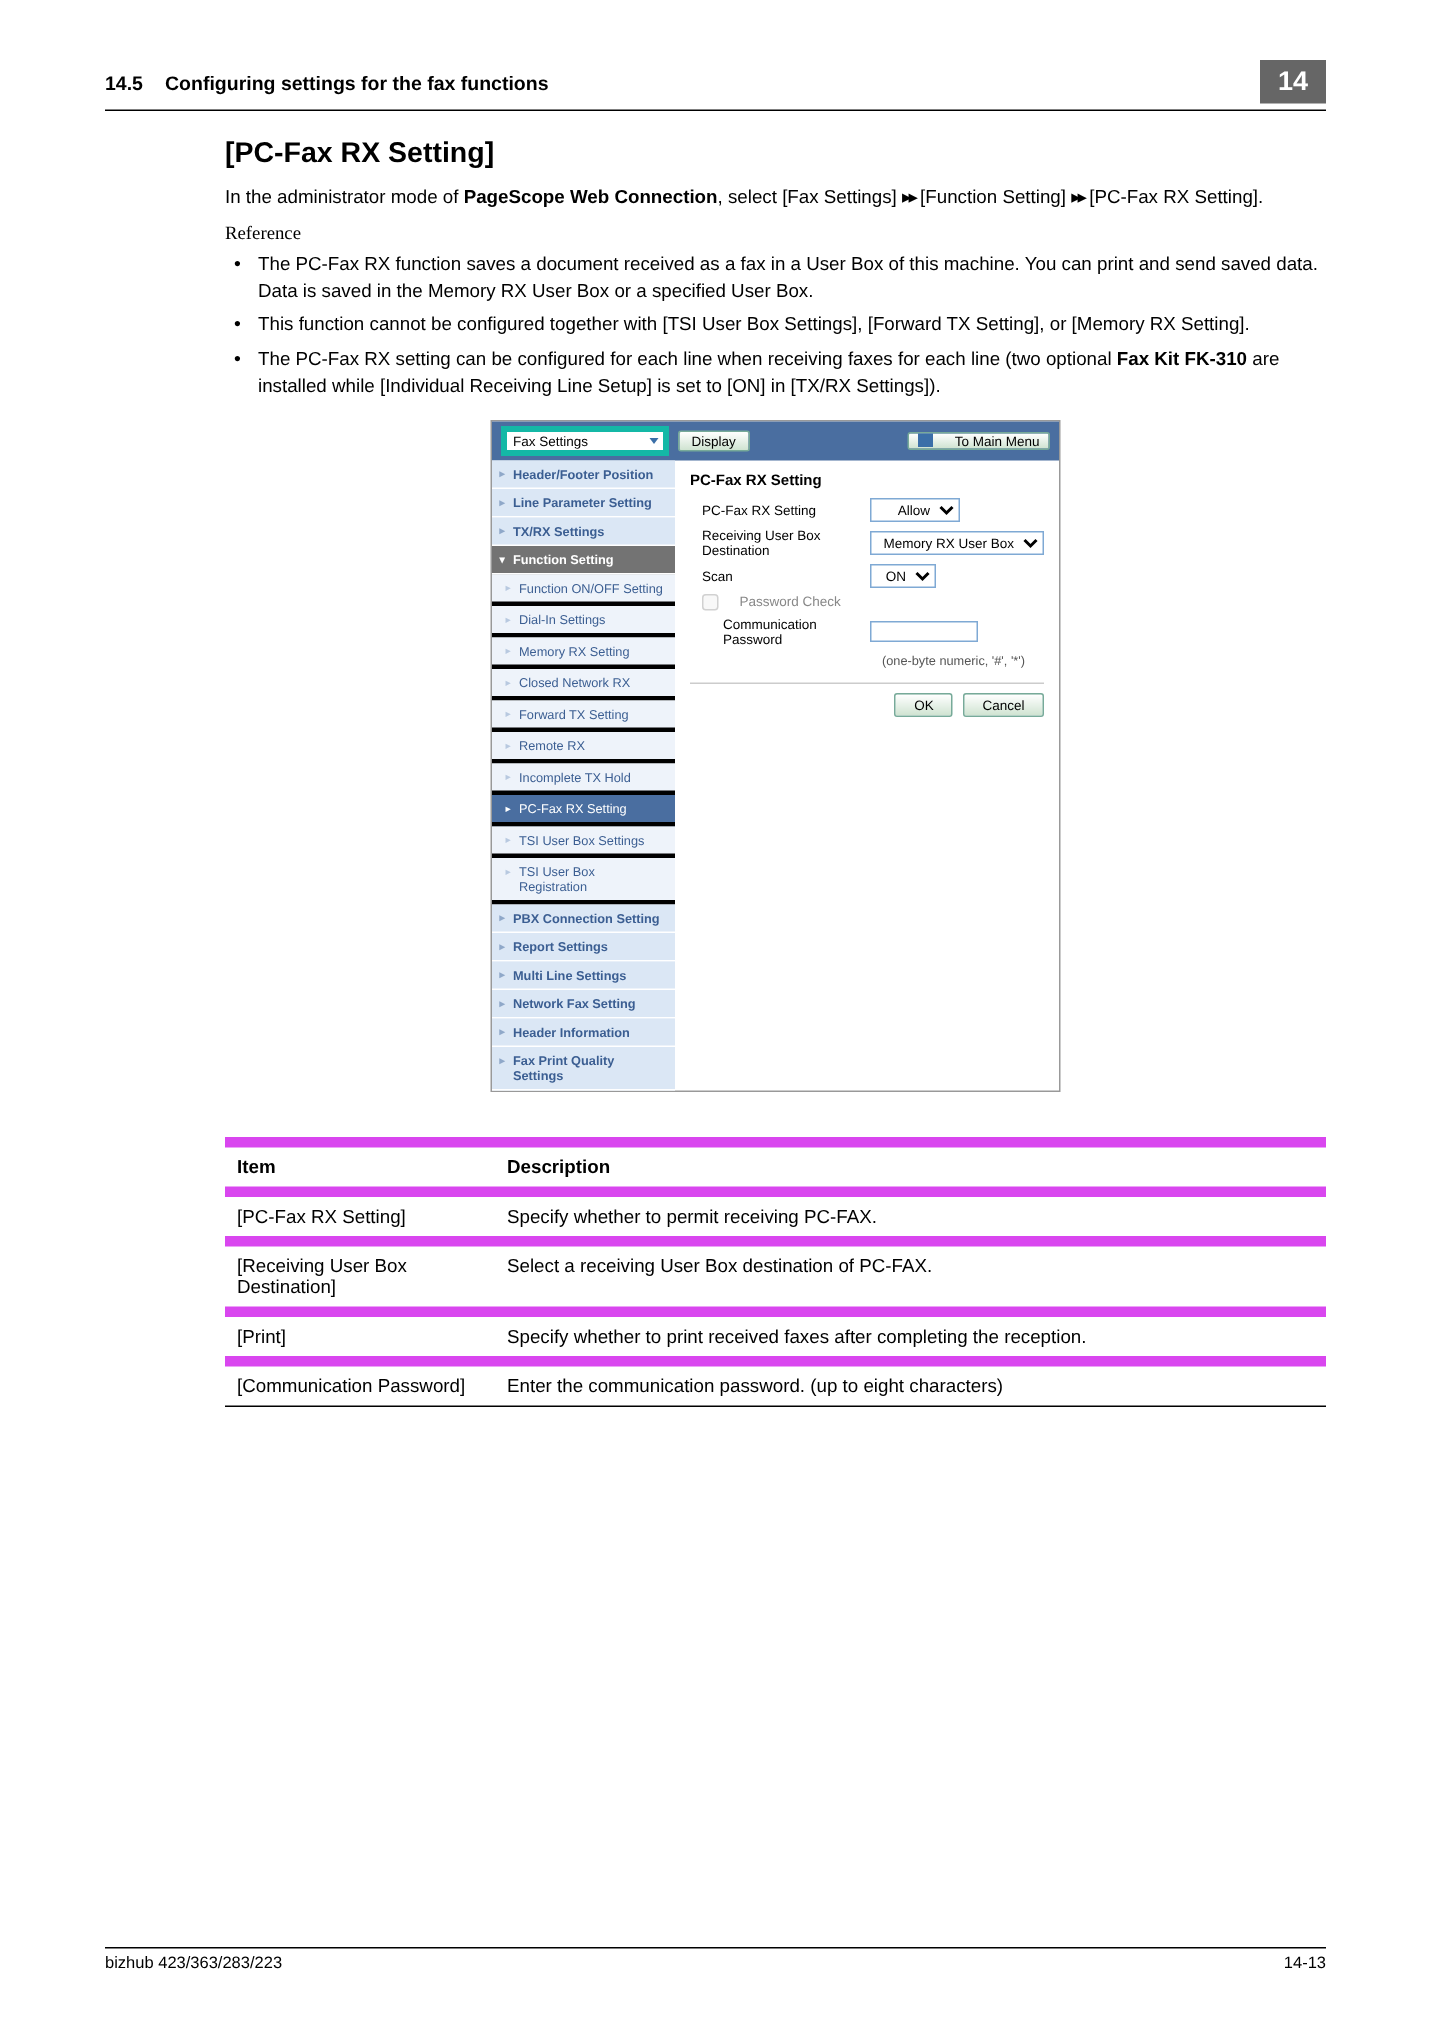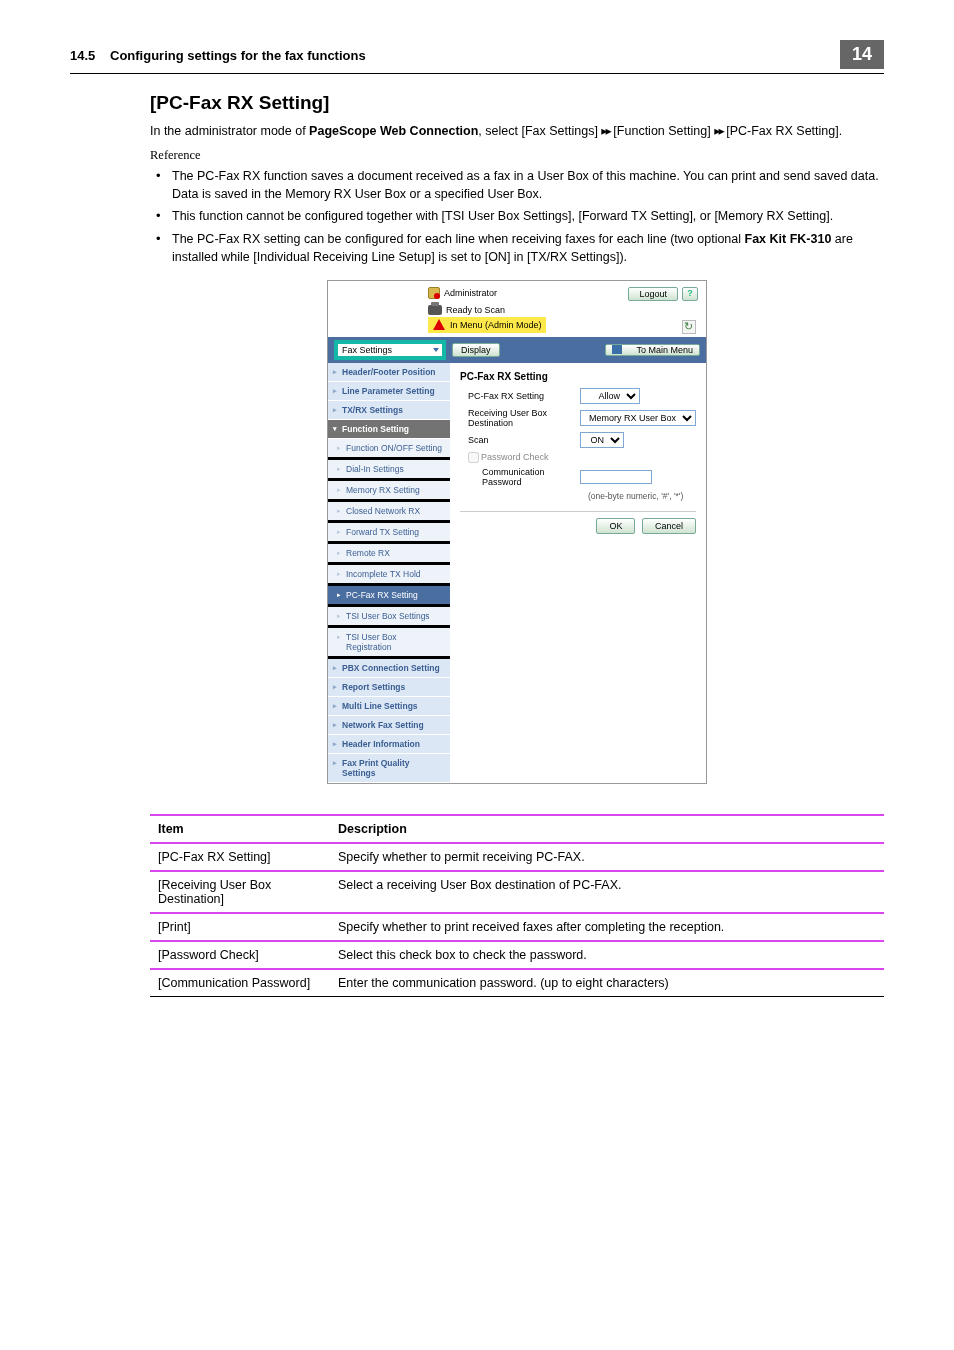--- a/index.html
+++ b/index.html
@@ -50,28 +50,28 @@
   .ss-side .sub { background: #eef3fa; padding: 4px 6px 4px 18px; border-bottom: 3px solid #000000; color: #3b5e92; font-size: 8.5px; position:relative;}
   .ss-side .sub::before{content:"▸";position:absolute;left:9px;color:#b8c9e0;font-size:7px;top:5px;}
   .ss-side .sub.active { background: #4a6ea0; color: #fff; }
   .ss-side .sub.active::before{content:"▸";color:#fff;}
   .ss-main { flex: 1; padding: 8px 10px; }
   .ss-main h4 { font-size: 10px; font-weight: bold; margin-bottom: 6px; }
   .ss-row { display: flex; margin-bottom: 4px; align-items: center; }
   .ss-label { width: 120px; font-size: 9px; padding-left: 8px; }
   .ss-val select, .ss-val input[type=text] { font-size: 9px; border: 1px solid #7fa9d4; background: #fff; padding: 1px 3px; text-align: right; }
   .ss-val select { min-width: 60px; }
-  .ss-check { padding-left: 8px; font-size: 9px; display:flex; align-items:center; gap:2px; color:#888;}
+  .ss-check { padding-left: 8px; font-size: 9px; display:flex; align-items:center; gap:14px; color:#888;}
   .ss-check input{width:11px;height:11px;}
   .ss-note { font-size: 8.5px; color: #555; padding-left: 128px; margin-top: 2px; margin-bottom: 10px; }
   .ss-hr { border-top: 1px solid #ccc; margin: 6px 0; }
   .ss-btns { text-align: right; }
   .ss-btns .b { display: inline-block; border: 1px solid #7a9; background: linear-gradient(#fff,#cfe3d1); padding: 2px 12px; font-size: 9px; border-radius: 2px; margin-left: 4px; }
   table.desc { width: 100%; border-collapse: collapse; font-size: 12.5px; }
-  table.desc th, table.desc td { border-top: 2px solid #d946ef; border-bottom: 1px solid #000; padding: 6px 8px; text-align: left; vertical-align: top; }
+  table.desc th, table.desc td { border-top: 7px solid #d946ef; border-bottom: 1px solid #000; padding: 6px 8px; text-align: left; vertical-align: top; }
   table.desc th { font-weight: bold; }
   table.desc .col1 { width: 180px; }
   .footer { display: flex; justify-content: space-between; font-size: 11px; border-top: 1px solid #000; padding-top: 4px; margin-top: 360px; }
 </style>
 </head>
 <body>
 
 <div class="page">
   <div class="header-bar">
     <span class="header-num">14.5</span>
@@ -90,39 +90,20 @@
     <ul>
       <li>The PC-Fax RX function saves a document received as a fax in a User Box of this machine. You can print and send saved data. Data is saved in the Memory RX User Box or a specified User Box.</li>
       <li>This function cannot be configured together with [TSI User Box Settings], [Forward TX Setting], or [Memory RX Setting].</li>
       <li>
         <span>The PC-Fax RX setting can be configured for each line when receiving faxes for each line (two optional </span><span class="bold">Fax Kit FK-310</span><span> are installed while [Individual Receiving Line Setup] is set to [ON] in [TX/RX Settings]).</span>
       </li>
     </ul>
 
     <div class="screenshot-wrap">
       <div class="screenshot">
-        <div class="ss-top">
-          <div class="ss-admin">
-            <span class="icon"></span>
-            <span>Administrator</span>
-          </div>
-          <div class="ss-logout">
-            <span class="ss-btn">Logout</span>
-            <span class="ss-help">?</span>
-          </div>
-          <div class="ss-status">
-            <span class="printer"></span>
-            <span>Ready to Scan</span>
-          </div>
-          <div class="ss-mode">
-            <span class="warn"></span>
-            <span>In Menu (Admin Mode)</span>
-          </div>
-          <span class="ss-refresh"></span>
-        </div>
         <div class="ss-bar">
           <span class="ss-select">Fax Settings</span>
           <span class="ss-display">Display</span>
           <span class="ss-tomain">
               <span class="mi"></span>
               <span>To Main Menu</span>
             </span>
         </div>
         <div class="ss-body">
           <div class="ss-side">
@@ -194,24 +175,20 @@
         </tr>
         <tr>
           <td>[Receiving User Box Destination]</td>
           <td>Select a receiving User Box destination of PC-FAX.</td>
         </tr>
         <tr>
           <td>[Print]</td>
           <td>Specify whether to print received faxes after completing the reception.</td>
         </tr>
         <tr>
-          <td>[Password Check]</td>
-          <td>Select this check box to check the password.</td>
-        </tr>
-        <tr>
           <td>[Communication Password]</td>
           <td>Enter the communication password. (up to eight characters)</td>
         </tr>
       </tbody>
     </table>
   </div>
 
   <div class="footer">
     <span>bizhub 423/363/283/223</span>
     <span>14-13</span>

